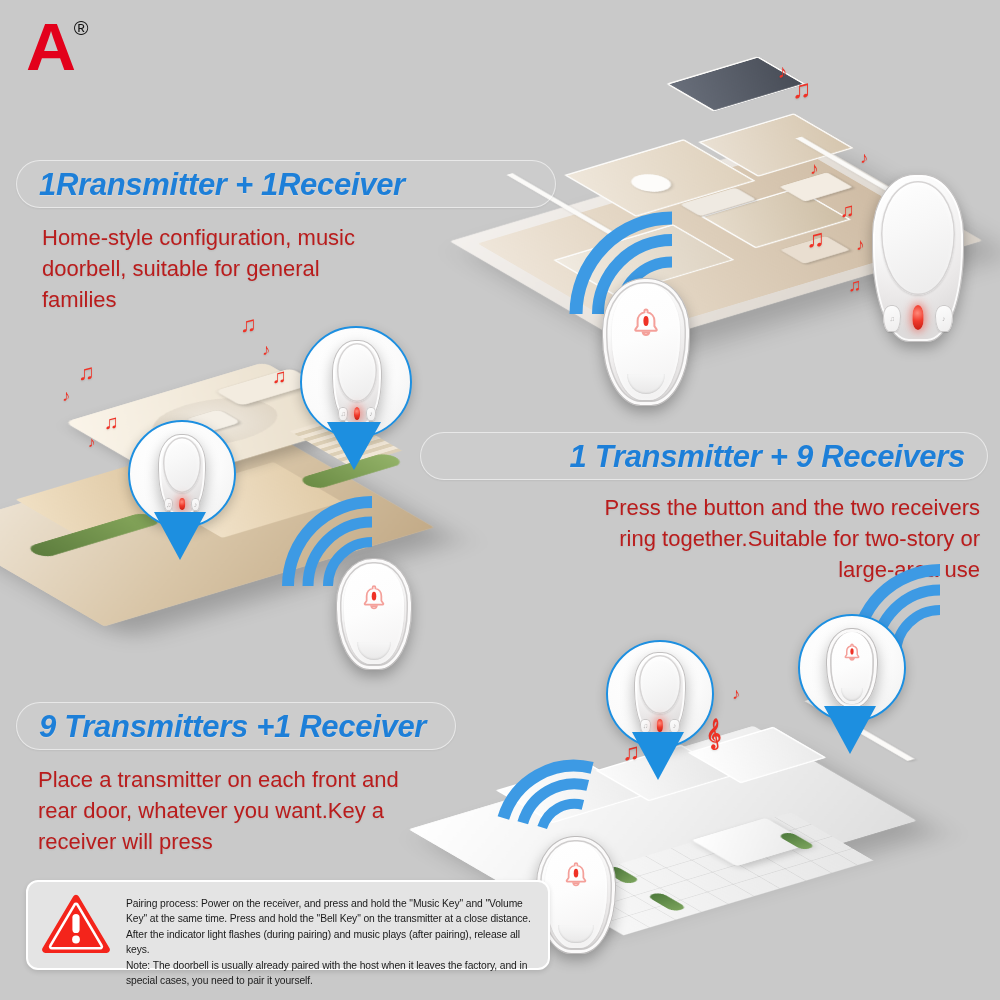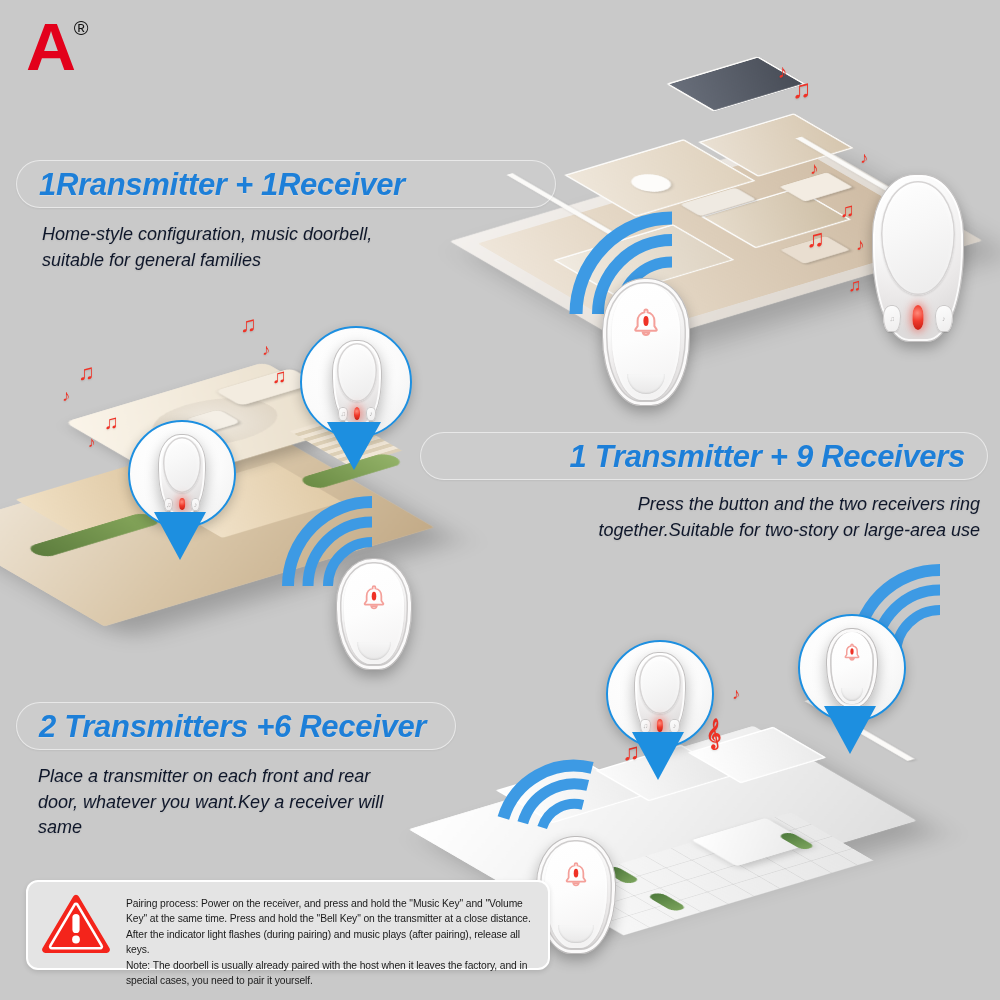--- a/index.html
+++ b/index.html
@@ -35,21 +35,21 @@
     padding:4px 22px;
     box-shadow:0 1px 2px rgba(0,0,0,.06);
   }
   .pill-text{
     color:#1d7fd8;font-size:31px;font-weight:bold;font-style:italic;
     white-space:nowrap;letter-spacing:-.3px;
     text-shadow:0 1px 1px rgba(255,255,255,.25);
   }
   .pill-right{justify-content:flex-end;}
   .body-text{
-    color:#0f172a;font-size:18px;font-style:italic;line-height:1.42;
+    color:#b91c1c;font-size:22px;line-height:1.42;
     text-shadow:0 1px 2px rgba(0,0,0,.08);
   }
   .body-right{text-align:right;}
 
   
   .scene{position:absolute;}
   .iso{position:absolute;transform-style:preserve-3d;}
 
   
   .slab{position:absolute;border-radius:3px;}
@@ -430,23 +430,23 @@
         <path d="M16 3.6c.9 0 1.6.7 1.6 1.6v1.1c4 .8 6.8 4.3 6.8 8.5v5.4l2.2 3.1c.4.6 0 1.4-.7 1.4H6.1c-.7 0-1.1-.8-.7-1.4l2.2-3.1v-5.4c0-4.2 2.8-7.7 6.8-8.5V5.2c0-.9.7-1.6 1.6-1.6z" fill="none" stroke="#f4a09a" stroke-width="2"></path>
         <ellipse cx="16" cy="15" rx="2.6" ry="5" fill="#ef3226"></ellipse>
         <path d="M12.8 26.4a3.3 3.3 0 0 0 6.4 0z" fill="none" stroke="#f4a09a" stroke-width="2"></path>
       </svg>
       <div class="tx-wave"></div>
     </div>
   </div>
 
   <div class="abs" style="left:16px;top:702px;width:440px;">
     <div class="pill" style="height:48px;">
-      <span class="pill-text">2 Transmitters +6 Receiver</span>
-    </div>
-    <div class="body-text" style="margin-top:14px;padding-left:22px;width:372px;">Place a transmitter on each front and rear door, whatever you want.Key a receiver will same</div>
+      <span class="pill-text">9 Transmitters +1 Receiver</span>
+    </div>
+    <div class="body-text" style="margin-top:14px;padding-left:22px;width:372px;">Place a transmitter on each front and rear door, whatever you want.Key a receiver will press</div>
   </div>
 
   <div class="abs note-panel" style="left:26px;top:880px;width:524px;height:90px;">
     <div class="warn-tri">
       <svg width="72" height="64" viewBox="0 0 72 64">
         <path d="M33.2 4.4a3.3 3.3 0 0 1 5.6 0L69.4 56a3.3 3.3 0 0 1-2.8 5H5.4A3.3 3.3 0 0 1 2.6 56z" fill="#f4241b"></path>
         <path d="M34.6 12.6a1.7 1.7 0 0 1 2.8 0l24.2 41a1.7 1.7 0 0 1-1.4 2.6H11.8a1.7 1.7 0 0 1-1.4-2.6z" fill="none" stroke="#ffffff" stroke-width="2.6"></path>
         <rect x="32.4" y="22" width="7.2" height="19" rx="3.6" fill="#ffffff"></rect>
         <circle cx="36" cy="47.5" r="3.9" fill="#ffffff"></circle>
       </svg>

